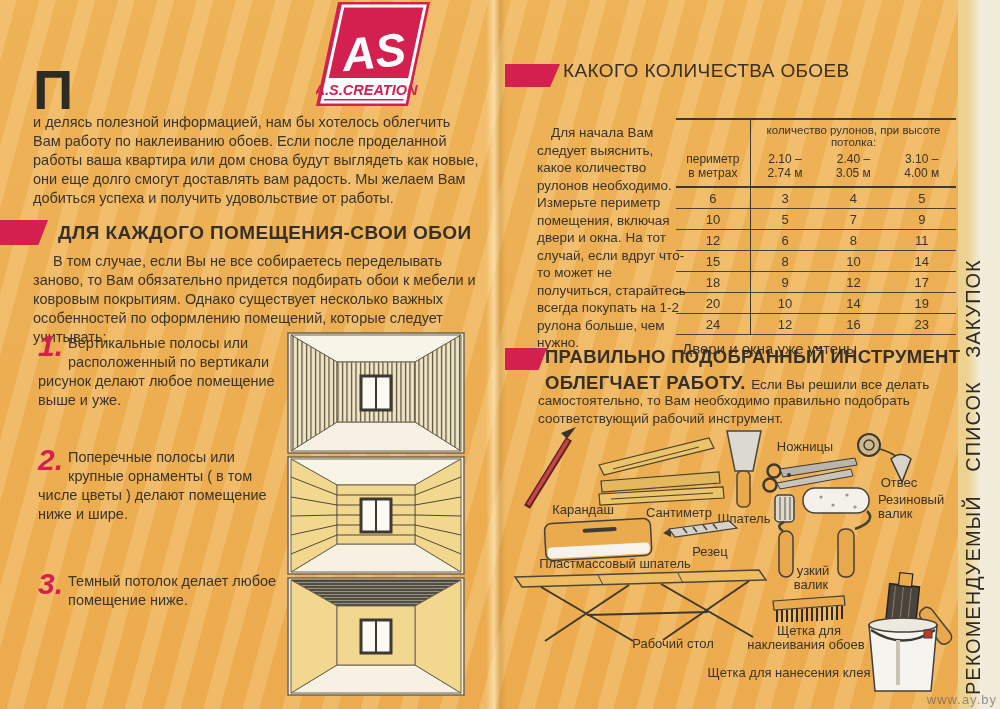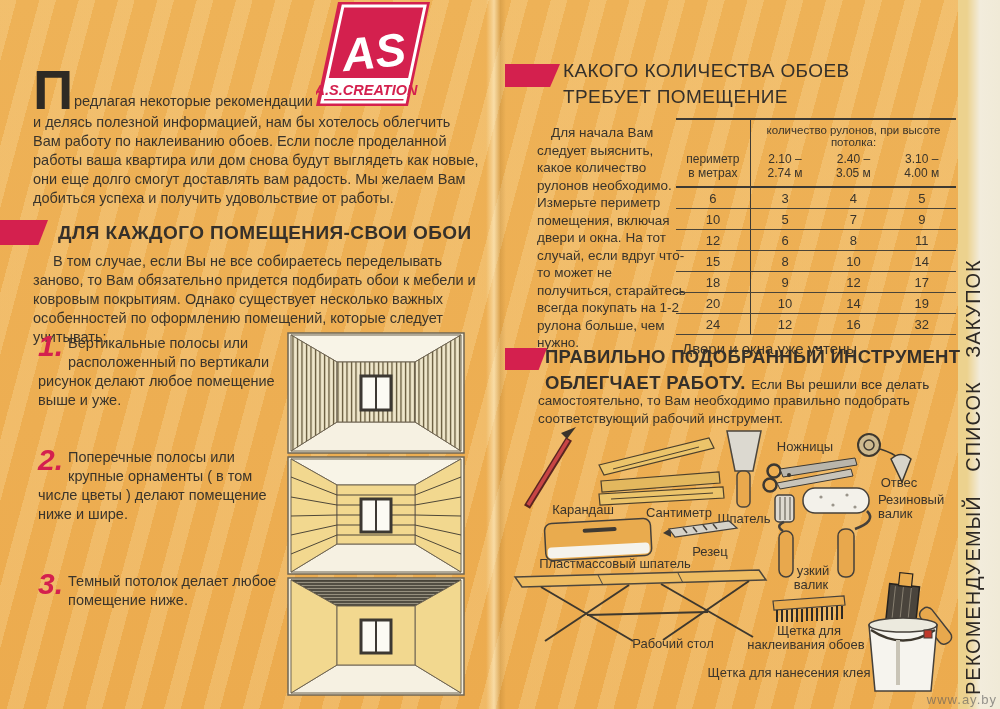--- a/index.html
+++ b/index.html
@@ -81,21 +81,20 @@
 
   <svg id="logo" class="abs" width="114" height="104" viewBox="0 0 114 104">
     <polygon points="22,0 114,0 92,104 0,104" fill="#d4204e"></polygon>
     <polygon points="27,4 109,4 88.5,100 6,100" fill="none" stroke="#ffffff" stroke-width="3"></polygon>
     <polygon points="11,76 94,76 89.5,97 6.7,97" fill="#ffffff"></polygon>
     <text transform="rotate(-6 58 52)" x="58" y="66" text-anchor="middle" font-size="46" font-weight="700" font-style="italic" fill="#ffffff">AS</text>
     <text x="50" y="93" text-anchor="middle" font-size="14.5" font-weight="700" font-style="italic" fill="#d4204e">A.S.CREATION</text>
   </svg>
 
   <div id="dropcap" class="abs">П</div>
-  <div id="intro-first" class="abs">редлагая некоторые рекомендации</div>
   <div id="intro-rest" class="abs">и делясь полезной информацией, нам бы хотелось облегчить Вам работу по наклеиванию обоев. Если после проделанной работы ваша квартира или дом снова будут выглядеть как новые, они еще долго смогут доставлять вам радость. Мы желаем Вам добиться успеха и получить удовольствие от работы.</div>
 
   <div id="marker-left" class="abs marker"></div>
   <div id="h-left" class="abs">ДЛЯ КАЖДОГО ПОМЕЩЕНИЯ-СВОИ ОБОИ</div>
   <div id="p-left" class="abs">В том случае, если Вы не все собираетесь переделывать заново, то Вам обязательно придется подбирать обои к мебели и ковровым покрытиям. Однако существует несколько важных особенностей по оформлению помещений, которые следует учитывать:</div>
 
   <div id="tip1" class="abs tip">
     <span class="num">1.</span><span>Вертикальные полосы или расположенный по вертикали рисунок делают любое помещение выше и уже.</span>
   </div>
   <div id="tip2" class="abs tip">
@@ -169,21 +168,20 @@
     <rect x="50" y="29" width="78" height="59" fill="#f2d88f" stroke="#6f6553" stroke-width="1"></rect>
     <g>
       <rect x="74" y="43" width="30" height="33" fill="#fbfaf3" stroke="#3c3832" stroke-width="3"></rect>
       <line x1="89" y1="43" x2="89" y2="76" stroke="#3c3832" stroke-width="2"></line>
     </g>
   </svg>
 
   <div id="marker-r1" class="abs marker"></div>
   <div id="h-r1" class="abs">
     <div>КАКОГО КОЛИЧЕСТВА ОБОЕВ</div>
-    <div>ТРЕБУЕТ ПОМЕЩЕНИЕ</div>
   </div>
   <div id="rolls-body" class="abs">Для начала Вам следует выяснить, какое количество рулонов необходимо. Измерьте периметр помещения, включая двери и окна. На тот случай, если вдруг что-то может не получиться, старайтесь всегда покупать на 1-2 рулона больше, чем нужно.</div>
 
   <div id="rolls-table" class="abs">
     <div class="t-flex">
       <div class="t-gh-spacer"></div>
       <div class="t-gh">количество рулонов, при высоте потолка:</div>
     </div>
     <div class="t-flex t-head">
       <div class="t-h first">периметр
@@ -229,21 +227,21 @@
         <div class="t-row">
           <div class="t-cell t-first">20</div>
           <div class="t-cell">10</div>
           <div class="t-cell">14</div>
           <div class="t-cell">19</div>
         </div>
         <div class="t-row">
           <div class="t-cell t-first">24</div>
           <div class="t-cell">12</div>
           <div class="t-cell">16</div>
-          <div class="t-cell">32</div>
+          <div class="t-cell">23</div>
         </div>
       </div>
     <div id="t-footnote">Двери и окна уже учтены</div>
   </div>
 
   <div id="marker-r2" class="abs marker"></div>
   <div id="h-r2" class="abs">
     <div>ПРАВИЛЬНО ПОДОБРАННЫЙ ИНСТРУМЕНТ</div>
     <div><span>ОБЛЕГЧАЕТ РАБОТУ.</span> <span class="tail">Если Вы решили все делать</span></div>
   </div>

